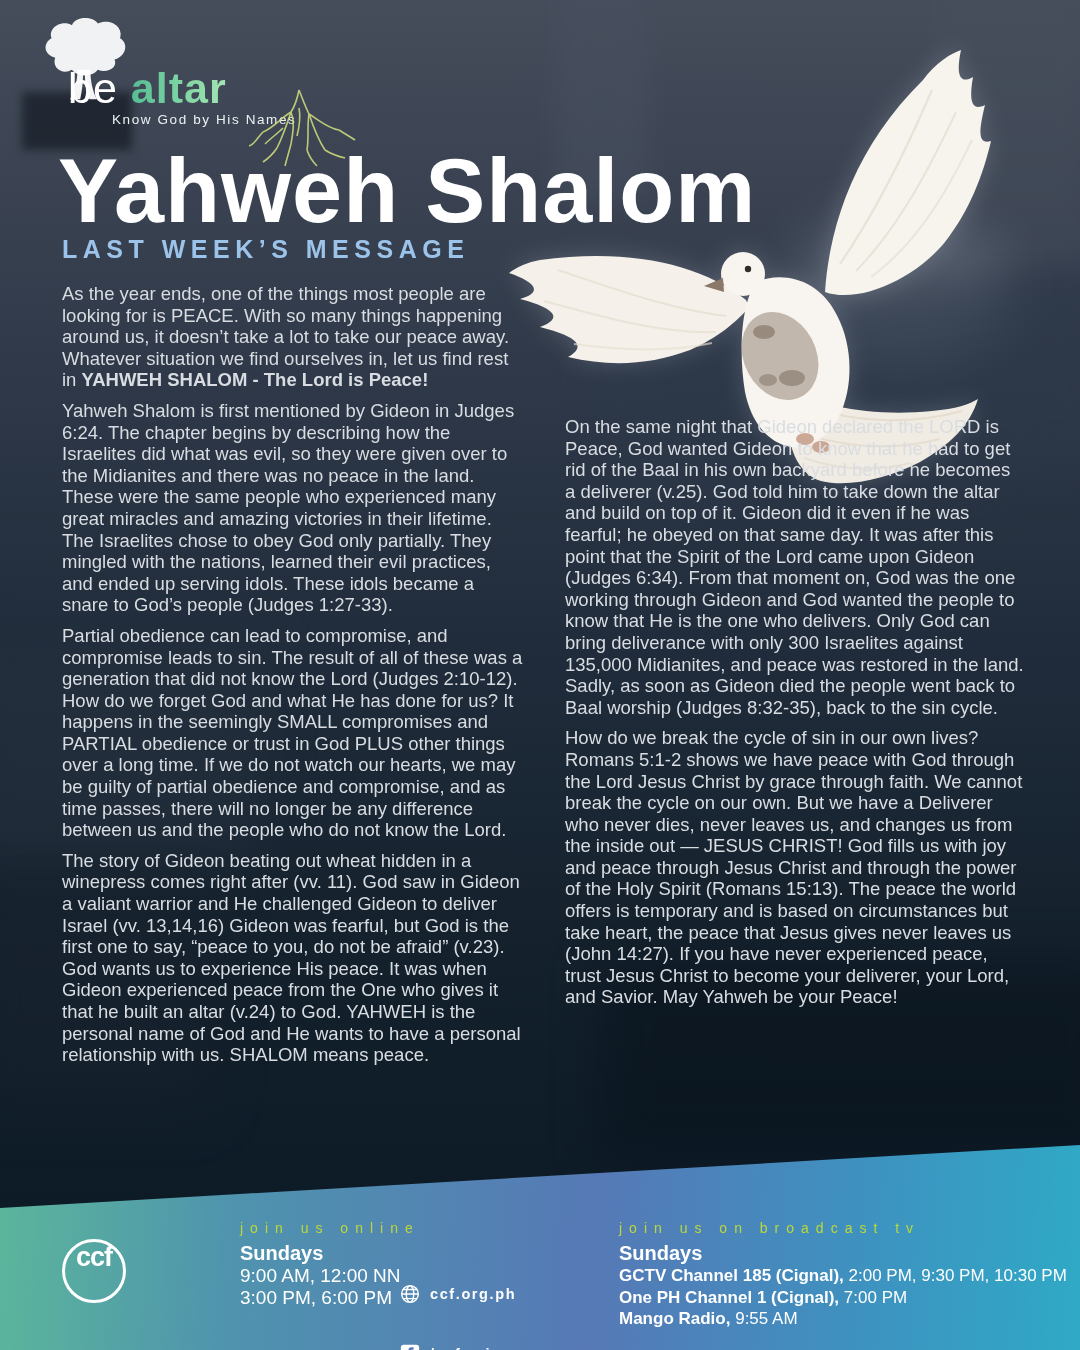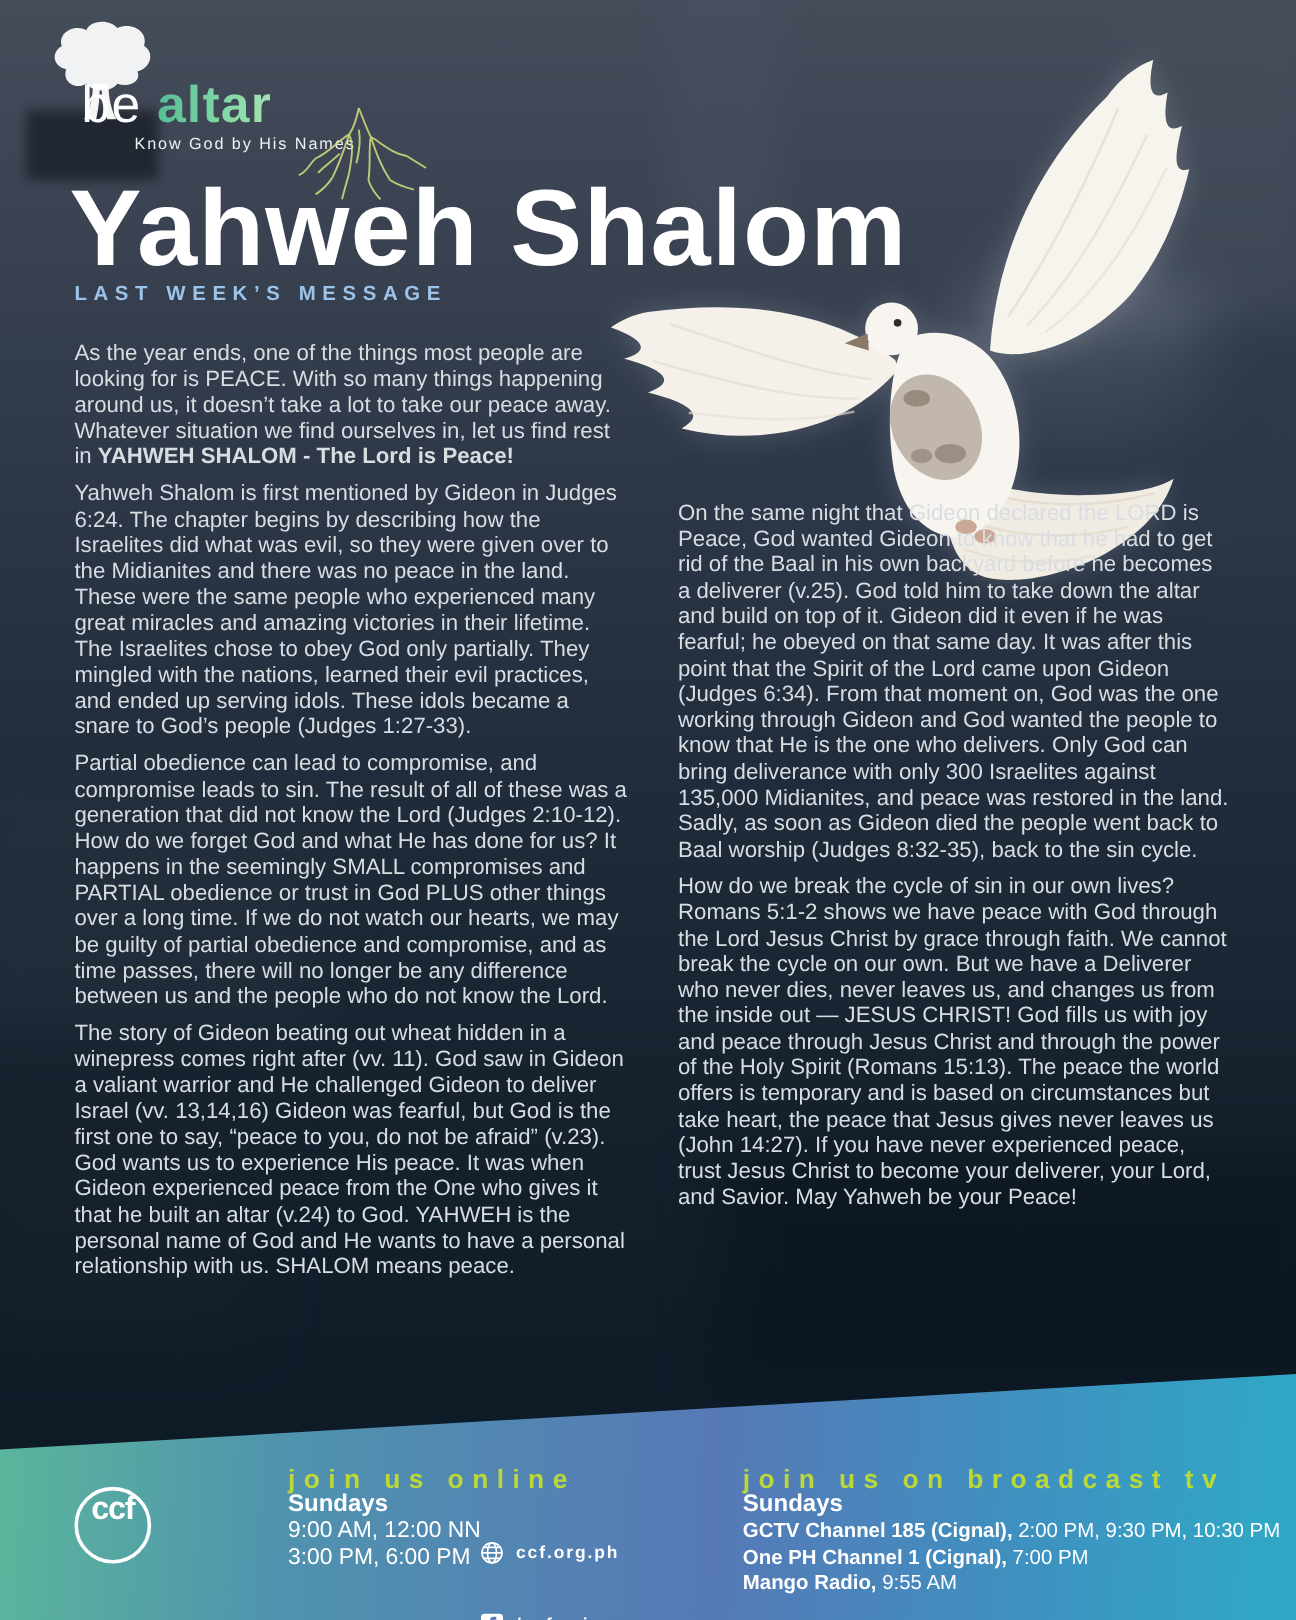--- a/index.html
+++ b/index.html
@@ -25,21 +25,21 @@
   .brand .be{color:#ffffff;font-weight:400;}
   .brand .rooted{
     font-weight:700;
     background:linear-gradient(90deg,#56bd94,#7fd6a4 55%,#a5e4b4);
     -webkit-background-clip:text;background-clip:text;color:transparent;
   }
   .tagline{position:absolute;left:112px;top:112px;color:#eef1f4;font-size:13.5px;letter-spacing:1.6px;}
   .roots-svg{position:absolute;left:246px;top:88px;width:112px;height:80px;}
 
   .title{position:absolute;left:58px;top:140px;color:#ffffff;font-size:90px;font-weight:bold;letter-spacing:1px;white-space:nowrap;}
-  .subtitle{position:absolute;left:62px;top:235px;color:#9cc3e9;font-size:17px;font-weight:bold;letter-spacing:5.5px;white-space:nowrap;}
+  .subtitle{position:absolute;left:62px;top:235px;color:#9cc3e9;font-size:25px;font-weight:bold;letter-spacing:5.5px;white-space:nowrap;}
 
   
   .col{position:absolute;color:#d9dde2;font-size:18.5px;line-height:21.6px;}
   .col p{margin:0 0 9px 0;}
   .col-left{left:62px;top:283px;width:462px;}
   .col-right{left:565px;top:416px;width:460px;}
   .b{font-weight:bold;}
 
   
   .dove-svg{position:absolute;left:500px;top:48px;width:580px;height:480px;filter:drop-shadow(0 0 12px rgba(240,244,255,.18));}
@@ -49,21 +49,21 @@
     position:absolute;left:0;top:1120px;width:1080px;height:230px;
     background:linear-gradient(93deg,#5bb69b 0%,#4f93ae 22%,#5679b6 55%,#3f90bf 78%,#2fa9c6 100%);
     clip-path:polygon(0 88px,1080px 25px,1080px 230px,0 230px);
     color:#ffffff;
   }
   .ccf-logo{
     position:absolute;left:62px;top:119px;width:58px;height:58px;border:3px solid #ffffff;border-radius:50%;
     display:flex;align-items:flex-start;justify-content:center;
     font-size:27px;font-weight:bold;letter-spacing:-1px;color:#ffffff;
   }
-  .f-heading{position:absolute;font-size:22px;font-weight:bold;letter-spacing:7px;color:#bcd838;white-space:nowrap;}
+  .f-heading{position:absolute;font-size:14px;font-weight:normal;letter-spacing:7px;color:#bcd838;white-space:nowrap;}
   .h-online{left:240px;top:100px;}
   .h-broadcast{left:619px;top:100px;}
   .f-day{font-size:20px;font-weight:bold;line-height:23px;}
   .f-times{font-size:19px;line-height:22px;}
   .online-block{position:absolute;left:240px;top:122px;}
   .social{position:absolute;left:400px;top:124px;}
   .social-row{display:flex;align-items:center;margin-bottom:7px;height:20px;margin-top:40px;}
   .social-row svg{flex:0 0 auto;}
   .social-label{font-size:14.5px;font-weight:bold;letter-spacing:1.6px;margin-left:10px;white-space:nowrap;}
   .yt-word{font-size:16px;font-weight:bold;margin-left:6px;letter-spacing:-0.5px;}

